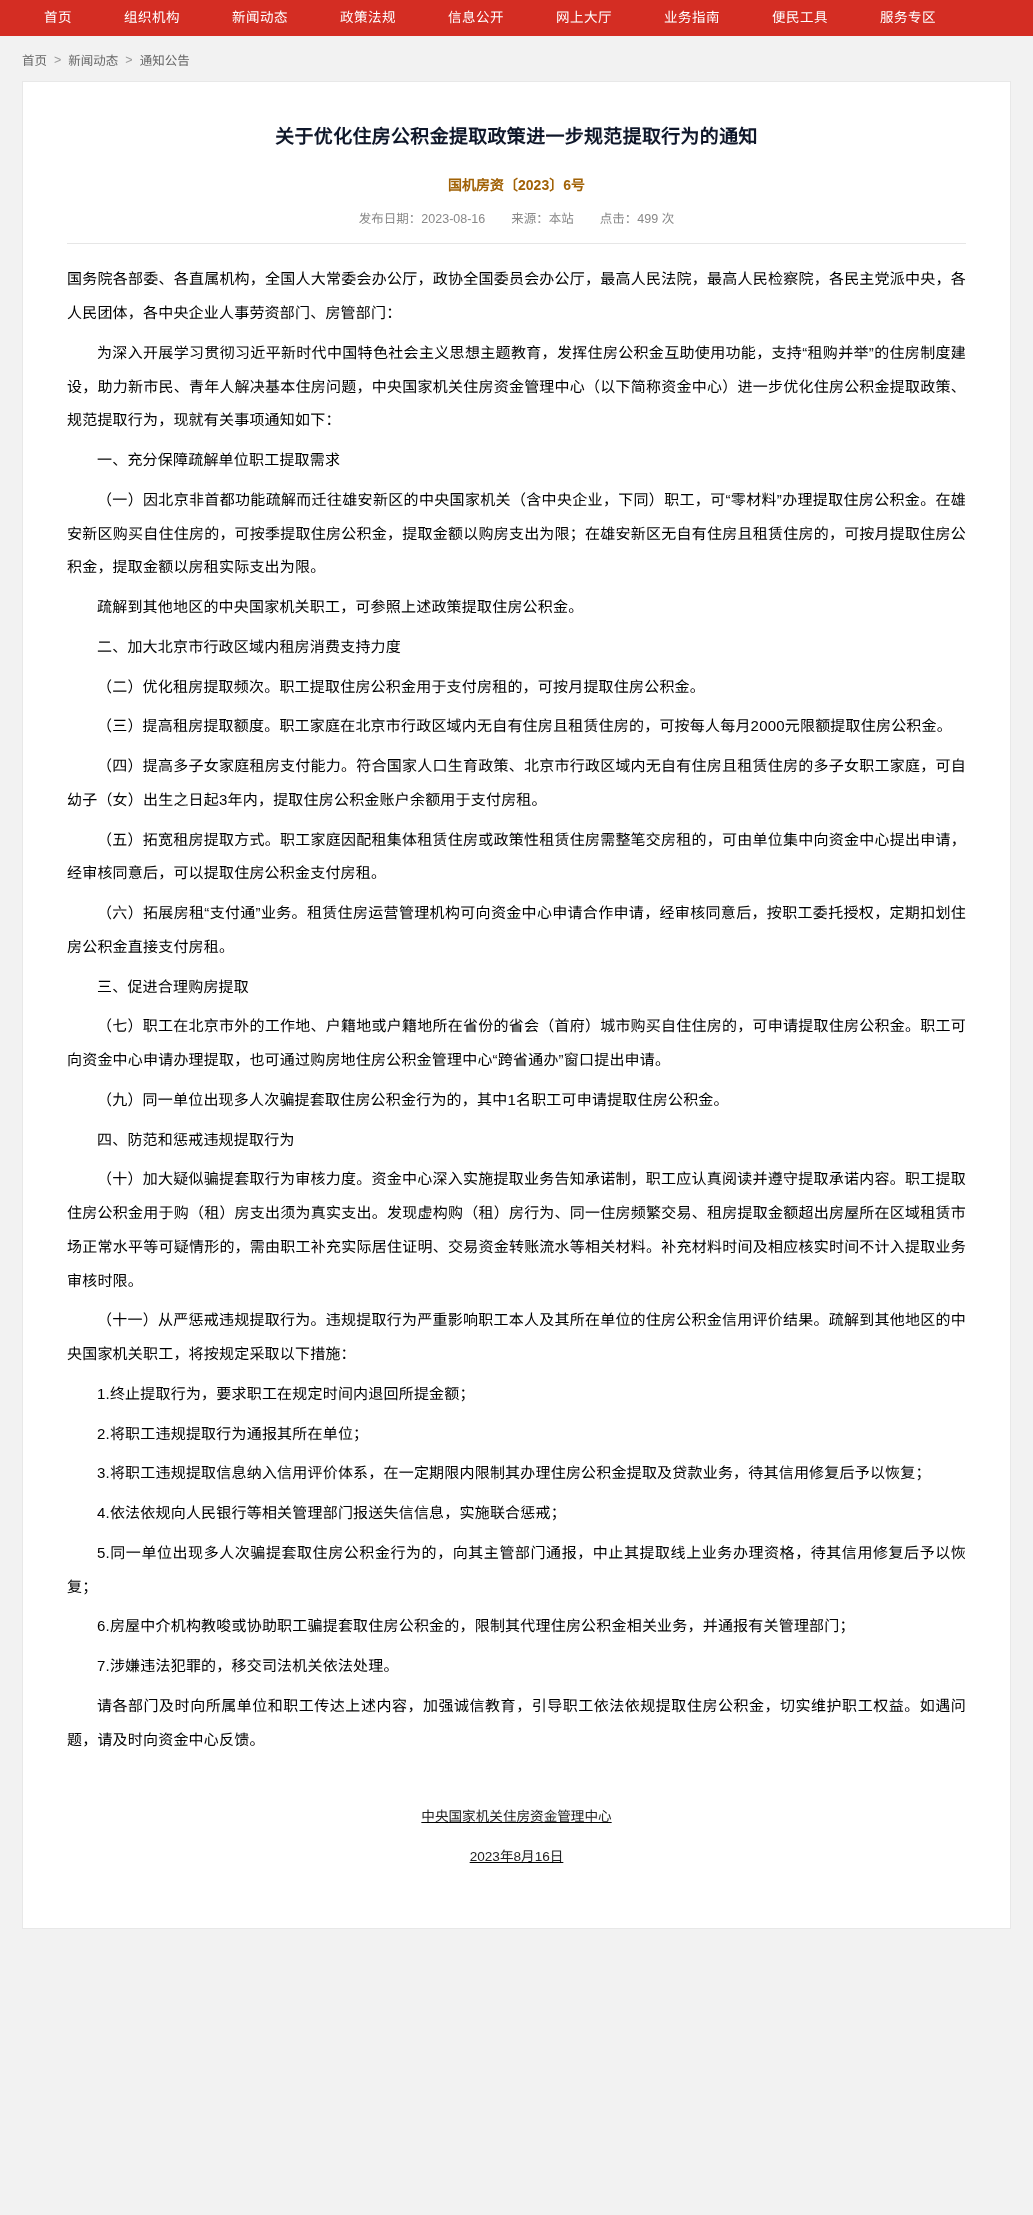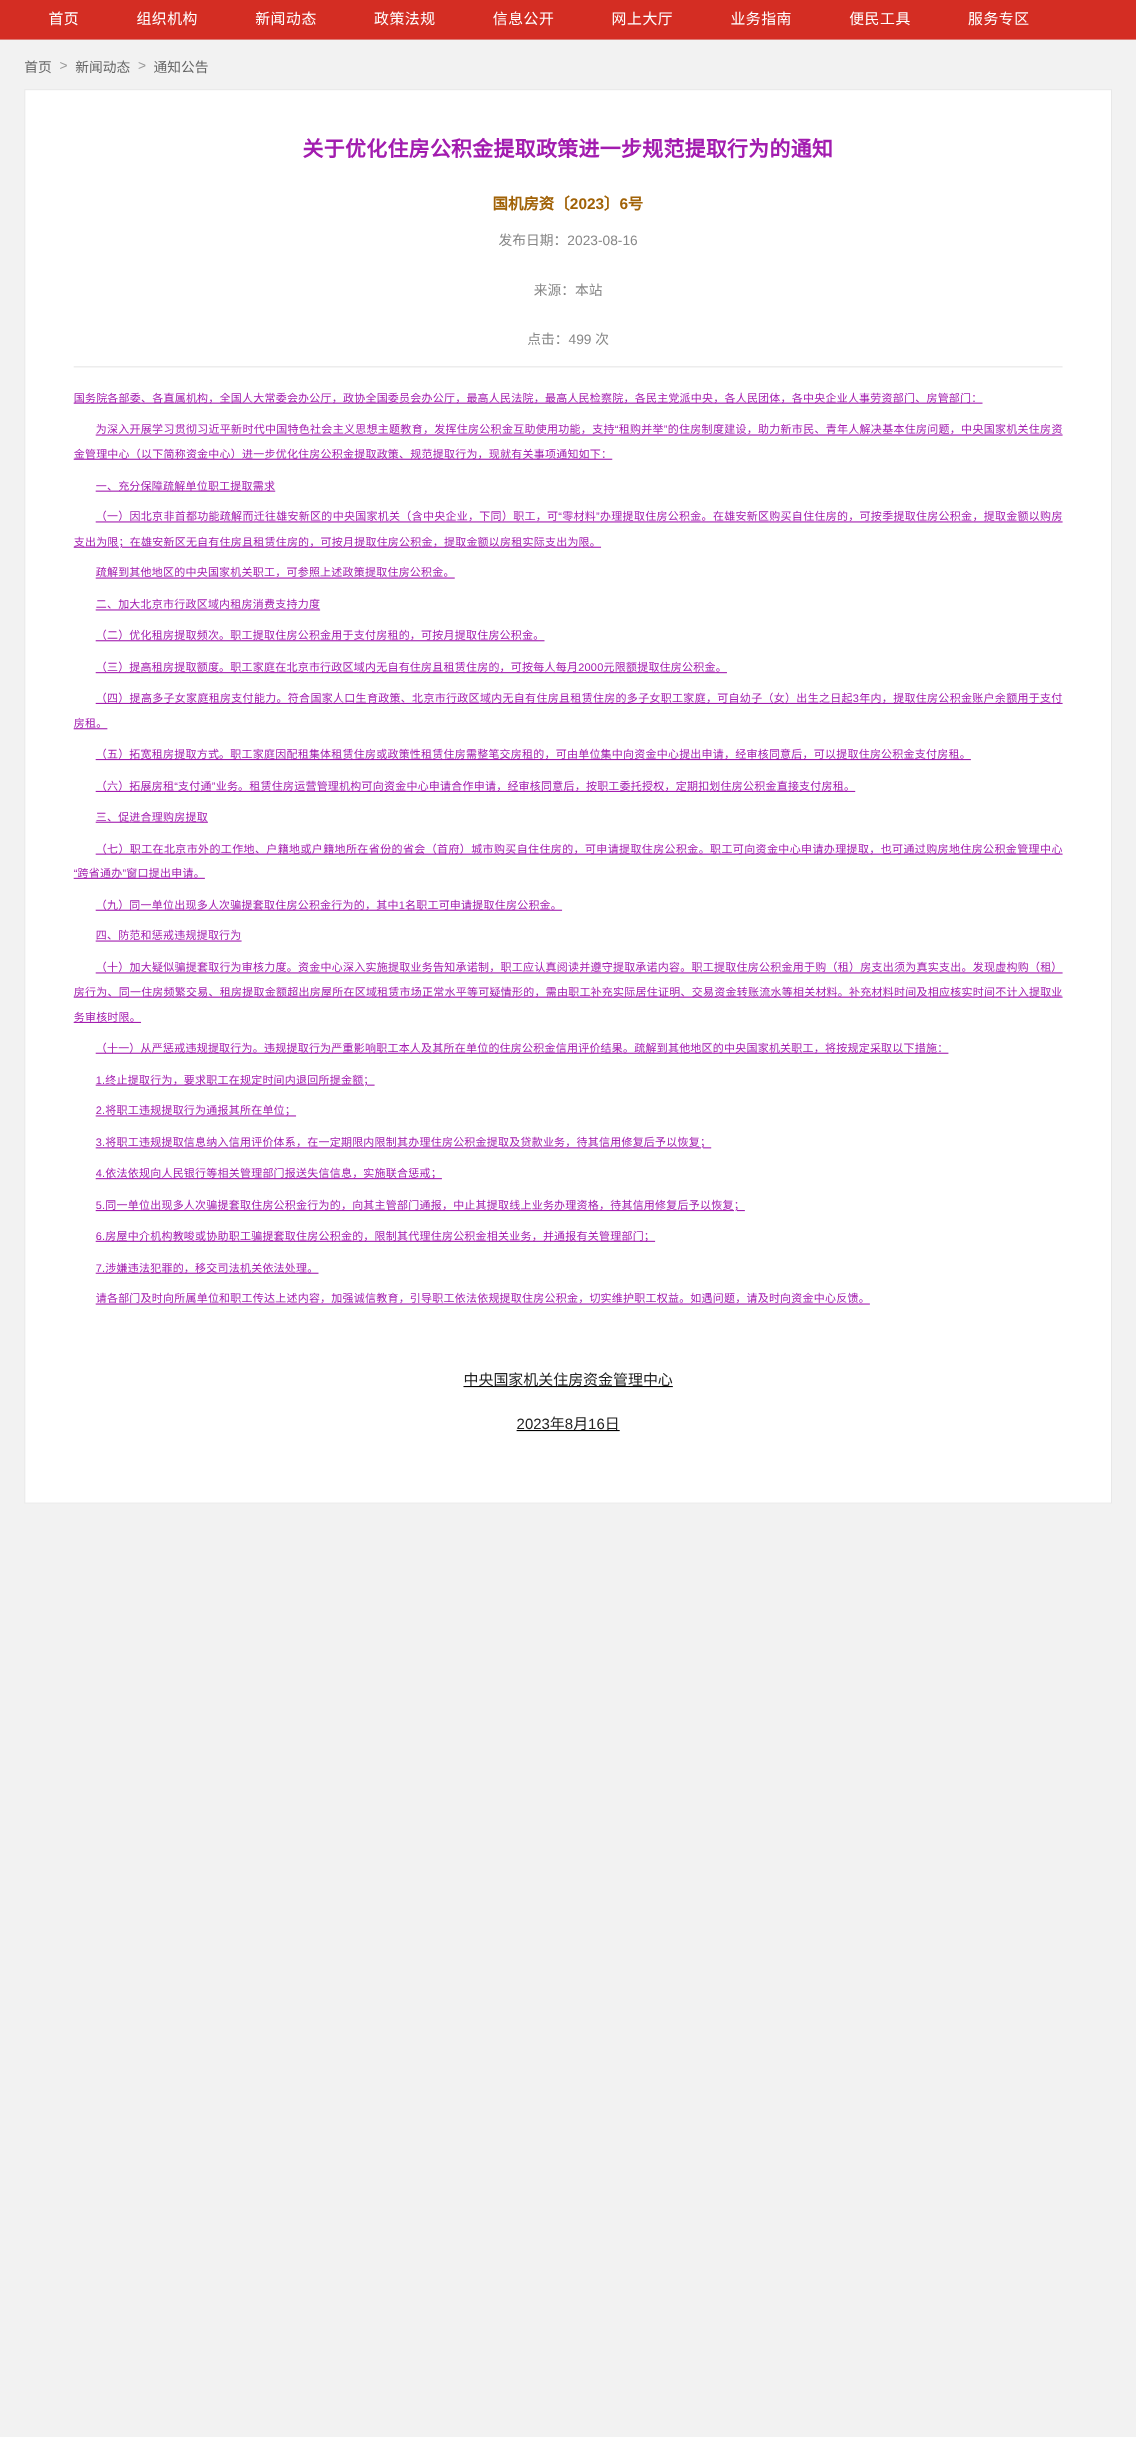--- a/index.html
+++ b/index.html
@@ -50,57 +50,55 @@
   .card {
     margin: 0 22px 30px 22px;
     background: #ffffff;
     border: 1px solid #e8e8e8;
     padding: 34px 44px 56px 44px;
   }
   .article-title {
     text-align: center;
     font-size: 19px;
     font-weight: bold;
-    color: #a21caf;
+    color: #0f172a;
     line-height: 1.6;
     margin: 6px 0 22px 0;
     letter-spacing: 0.3px;
   }
   .doc-number {
     text-align: center;
     font-size: 14px;
     color: #a16207;
     font-weight: bold;
     margin-bottom: 14px;
   }
   .meta {
     text-align: center;
     font-size: 12.5px;
     color: #888888;
     padding-bottom: 16px;
     display: flex;
     justify-content: center;
     gap: 26px;
     flex-wrap: wrap;
-    flex-direction: column;
   }
   .meta .meta-item { white-space: nowrap; }
   .divider {
     border: 0;
     border-top: 1px solid #e6e6e6;
     margin: 0 0 18px 0;
   }
   .body-text p {
-    font-size: 10px;
+    font-size: 15px;
     line-height: 2.25;
-    color: #a21caf;
+    color: #000000;
     margin: 0 0 6px 0;
     text-align: justify;
     letter-spacing: 0.2px;
-    text-decoration: underline;
   }
   .body-text p.indent { text-indent: 2em; }
   .body-text p.noindent { text-indent: 0; }
   .sign {
     margin-top: 46px;
     text-align: center;
     text-decoration: underline;
   }
   .sign p {
     font-size: 13.6px;

